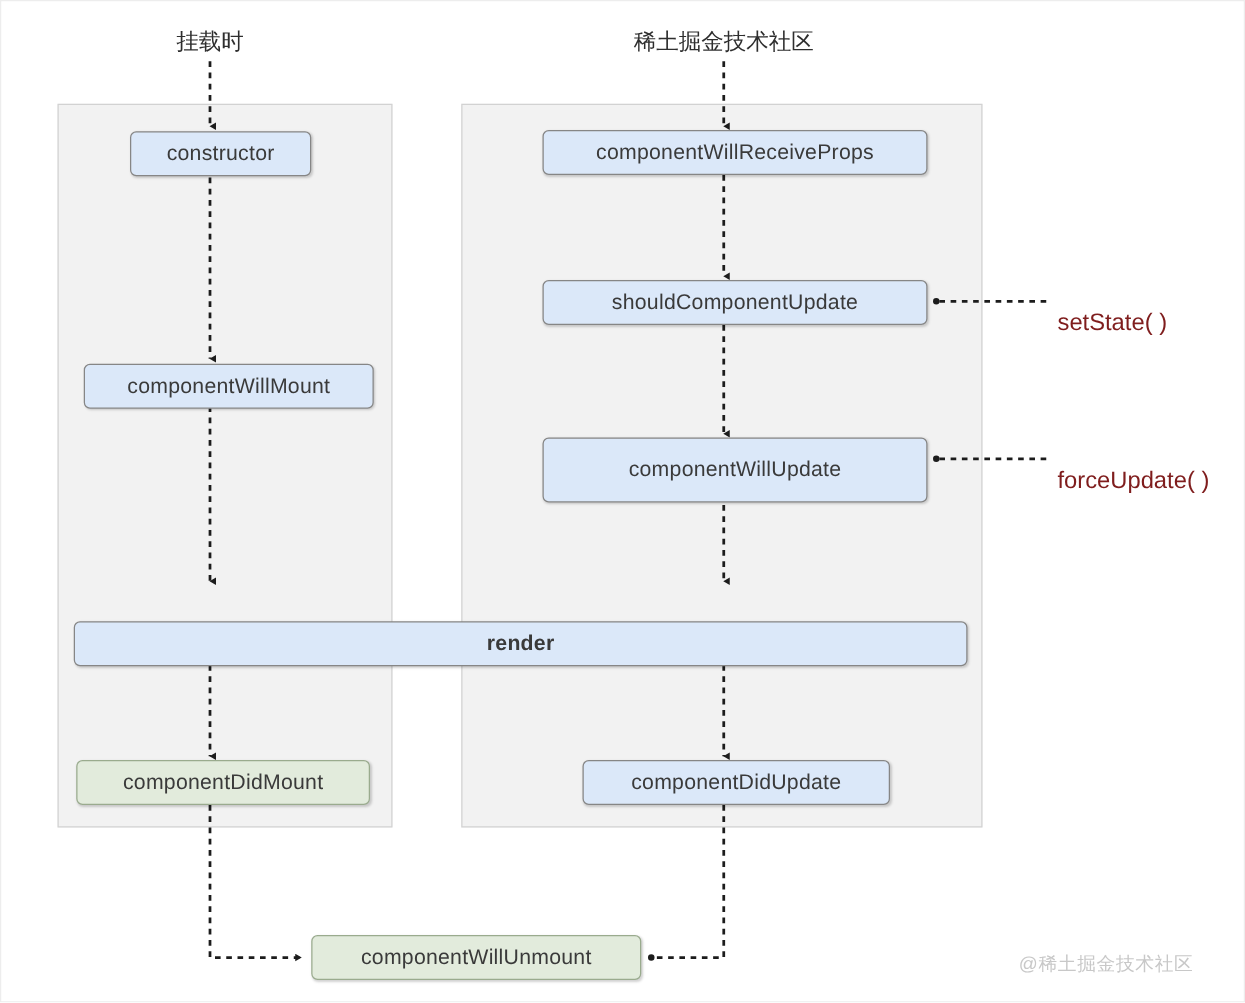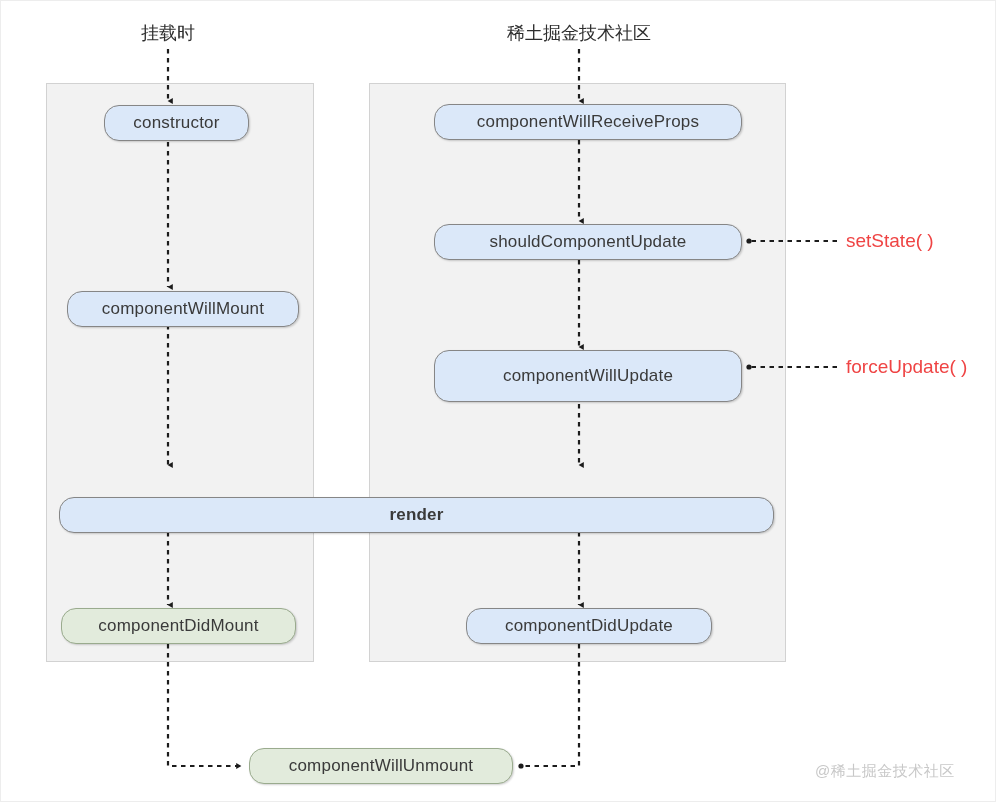--- a/index.html
+++ b/index.html
@@ -23,21 +23,21 @@
     position: absolute;
     background: #f2f2f2;
     border: 1px solid #d2d2d2;
     box-sizing: border-box;
   }
 
   
   .node {
     position: absolute;
     box-sizing: border-box;
-    border-radius: 15px;
+    border-radius: 5px;
     display: flex;
     align-items: center;
     justify-content: center;
     font-size: 17px;
     color: #3a3a3a;
     letter-spacing: .2px;
     white-space: nowrap;
     box-shadow: 1px 1px 2px rgba(0,0,0,.18);
   }
   .node.blue {
@@ -59,22 +59,23 @@
     font-size: 18px;
     color: #2e2e2e;
     white-space: nowrap;
     text-align: center;
   }
 
   
   .side-label {
     position: absolute;
     font-size: 19px;
-    color: #ef4444;
+    color: #7f1d1d;
     white-space: nowrap;
+    margin-top: 18px;
   }
 
   
   #wires {
     position: absolute;
     left: 0; top: 0;
     width: 996px;
     height: 802px;
     pointer-events: none;
   }

